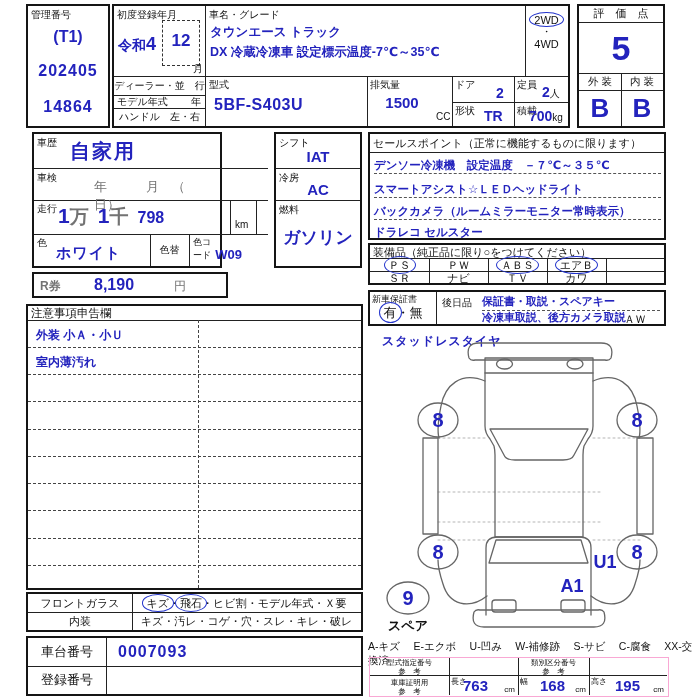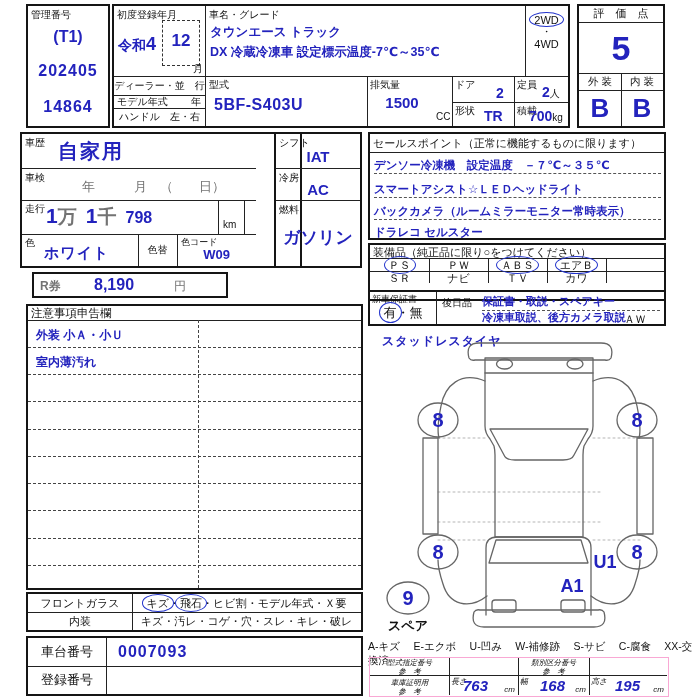--- a/index.html
+++ b/index.html
@@ -1,21 +1,21 @@
 <!DOCTYPE html>
 <html><head>
 <meta charset="utf-8">
 <style>
   html,body{margin:0;padding:0;background:#fff;}
   .sheet{position:relative;width:700px;height:700px;background:#ffffff;
          font-family:"Liberation Sans","DejaVu Sans",sans-serif;color:#1a1a1a;
          font-size:11px;overflow:hidden;}
   .abs{position:absolute;box-sizing:border-box;}
   .bx{border:2px solid #151515;}
-  .bx1{border:4px solid #f9a8d4;font-style:italic;}
+  .bx1{border:4px solid #f9a8d4;}
   .lbl{font-size:10px;color:#111;}
   .lbl9{font-size:9px;color:#111;}
   .bv{color:#2323bd;font-weight:bold;}
   .blk{color:#737373;font-weight:bold;}
   .ctr{display:flex;align-items:center;justify-content:center;}
   .vline{position:absolute;width:0;border-left:1px solid #222;}
   .hline{position:absolute;height:0;border-top:1px solid #222;}
   .dashh{position:absolute;height:0;border-top:1px dashed #444;}
   .dashv{position:absolute;width:0;border-left:1px dashed #444;}
   .circ{position:relative;display:inline-block;}
@@ -102,21 +102,21 @@
     <div class="abs bv ctr" style="left:0;top:17px;width:84px;height:50px;font-size:34px;">5</div>
     <div class="hline" style="left:0;top:67px;width:84px;"></div>
     <div class="vline" style="left:42px;top:67px;height:53px;"></div>
     <div class="abs lbl ctr" style="left:0;top:67px;width:42px;height:17px;font-size:10.5px;">外 装</div>
     <div class="abs lbl ctr" style="left:42px;top:67px;width:42px;height:17px;font-size:10.5px;">内 装</div>
     <div class="hline" style="left:0;top:84px;width:84px;"></div>
     <div class="abs bv ctr" style="left:0;top:84px;width:42px;height:36px;font-size:26px;">B</div>
     <div class="abs bv ctr" style="left:42px;top:84px;width:42px;height:36px;font-size:26px;">B</div>
   </div>
 
-  <div class="abs bx" style="left:20px;top:132px;width:282px;height:136px;">
+  <div class="abs bx" style="left:32px;top:132px;width:190px;height:136px;">
     <div class="hline" style="left:0;top:34px;width:234px;"></div>
     <div class="hline" style="left:0;top:66px;width:234px;"></div>
     <div class="hline" style="left:0;top:100px;width:234px;"></div>
 
     <div class="abs lbl" style="left:3px;top:2px;">車歴</div>
     <div class="abs bv" style="left:36px;top:4px;font-size:20px;letter-spacing:2px;">自家用</div>
 
     <div class="abs lbl" style="left:3px;top:37px;">車検</div>
     <div class="abs blk" style="left:60px;top:44px;font-size:13px;font-weight:normal;">年　　　月　（　　日）</div>
 
@@ -158,21 +158,21 @@
 
   <div class="abs bx" style="left:368px;top:132px;width:298px;height:108px;">
     <div class="abs" style="left:3px;top:2px;font-size:11px;color:#111;border-bottom:0;">セールスポイント（正常に機能するものに限ります）</div>
     <div class="hline" style="left:0;top:18px;width:294px;"></div>
     <div class="salesitem" style="top:24px;height:15px;">デンソー冷凍機　設定温度　－７℃～３５℃</div>
     <div class="salesitem" style="top:48px;height:15px;">スマートアシスト☆ＬＥＤヘッドライト</div>
     <div class="salesitem" style="top:70px;height:15px;">バックカメラ（ルームミラーモニター常時表示）</div>
     <div class="salesitem" style="top:91px;height:13px;border-bottom:0;">ドラレコ セルスター</div>
   </div>
 
-  <div class="abs bx" style="left:368px;top:243px;width:298px;height:58px;">
+  <div class="abs bx" style="left:368px;top:243px;width:298px;height:42px;">
     <div class="abs" style="left:3px;top:0;font-size:11px;color:#111;">装備品（純正品に限り○をつけてください）</div>
     <div class="hline" style="left:0;top:13px;width:294px;"></div>
     <div class="hline" style="left:0;top:26px;width:294px;"></div>
     <div class="vline" style="left:59px;top:13px;height:25px;"></div>
     <div class="vline" style="left:118px;top:13px;height:25px;"></div>
     <div class="vline" style="left:177px;top:13px;height:25px;"></div>
     <div class="vline" style="left:236px;top:13px;height:25px;"></div>
     <div class="eqcell" style="left:0;top:13px;width:59px;"><span class="circ">ＰＳ</span></div>
     <div class="eqcell" style="left:59px;top:13px;width:59px;"><span>ＰＷ</span></div>
     <div class="eqcell" style="left:118px;top:13px;width:59px;"><span class="circ">ＡＢＳ</span></div>

